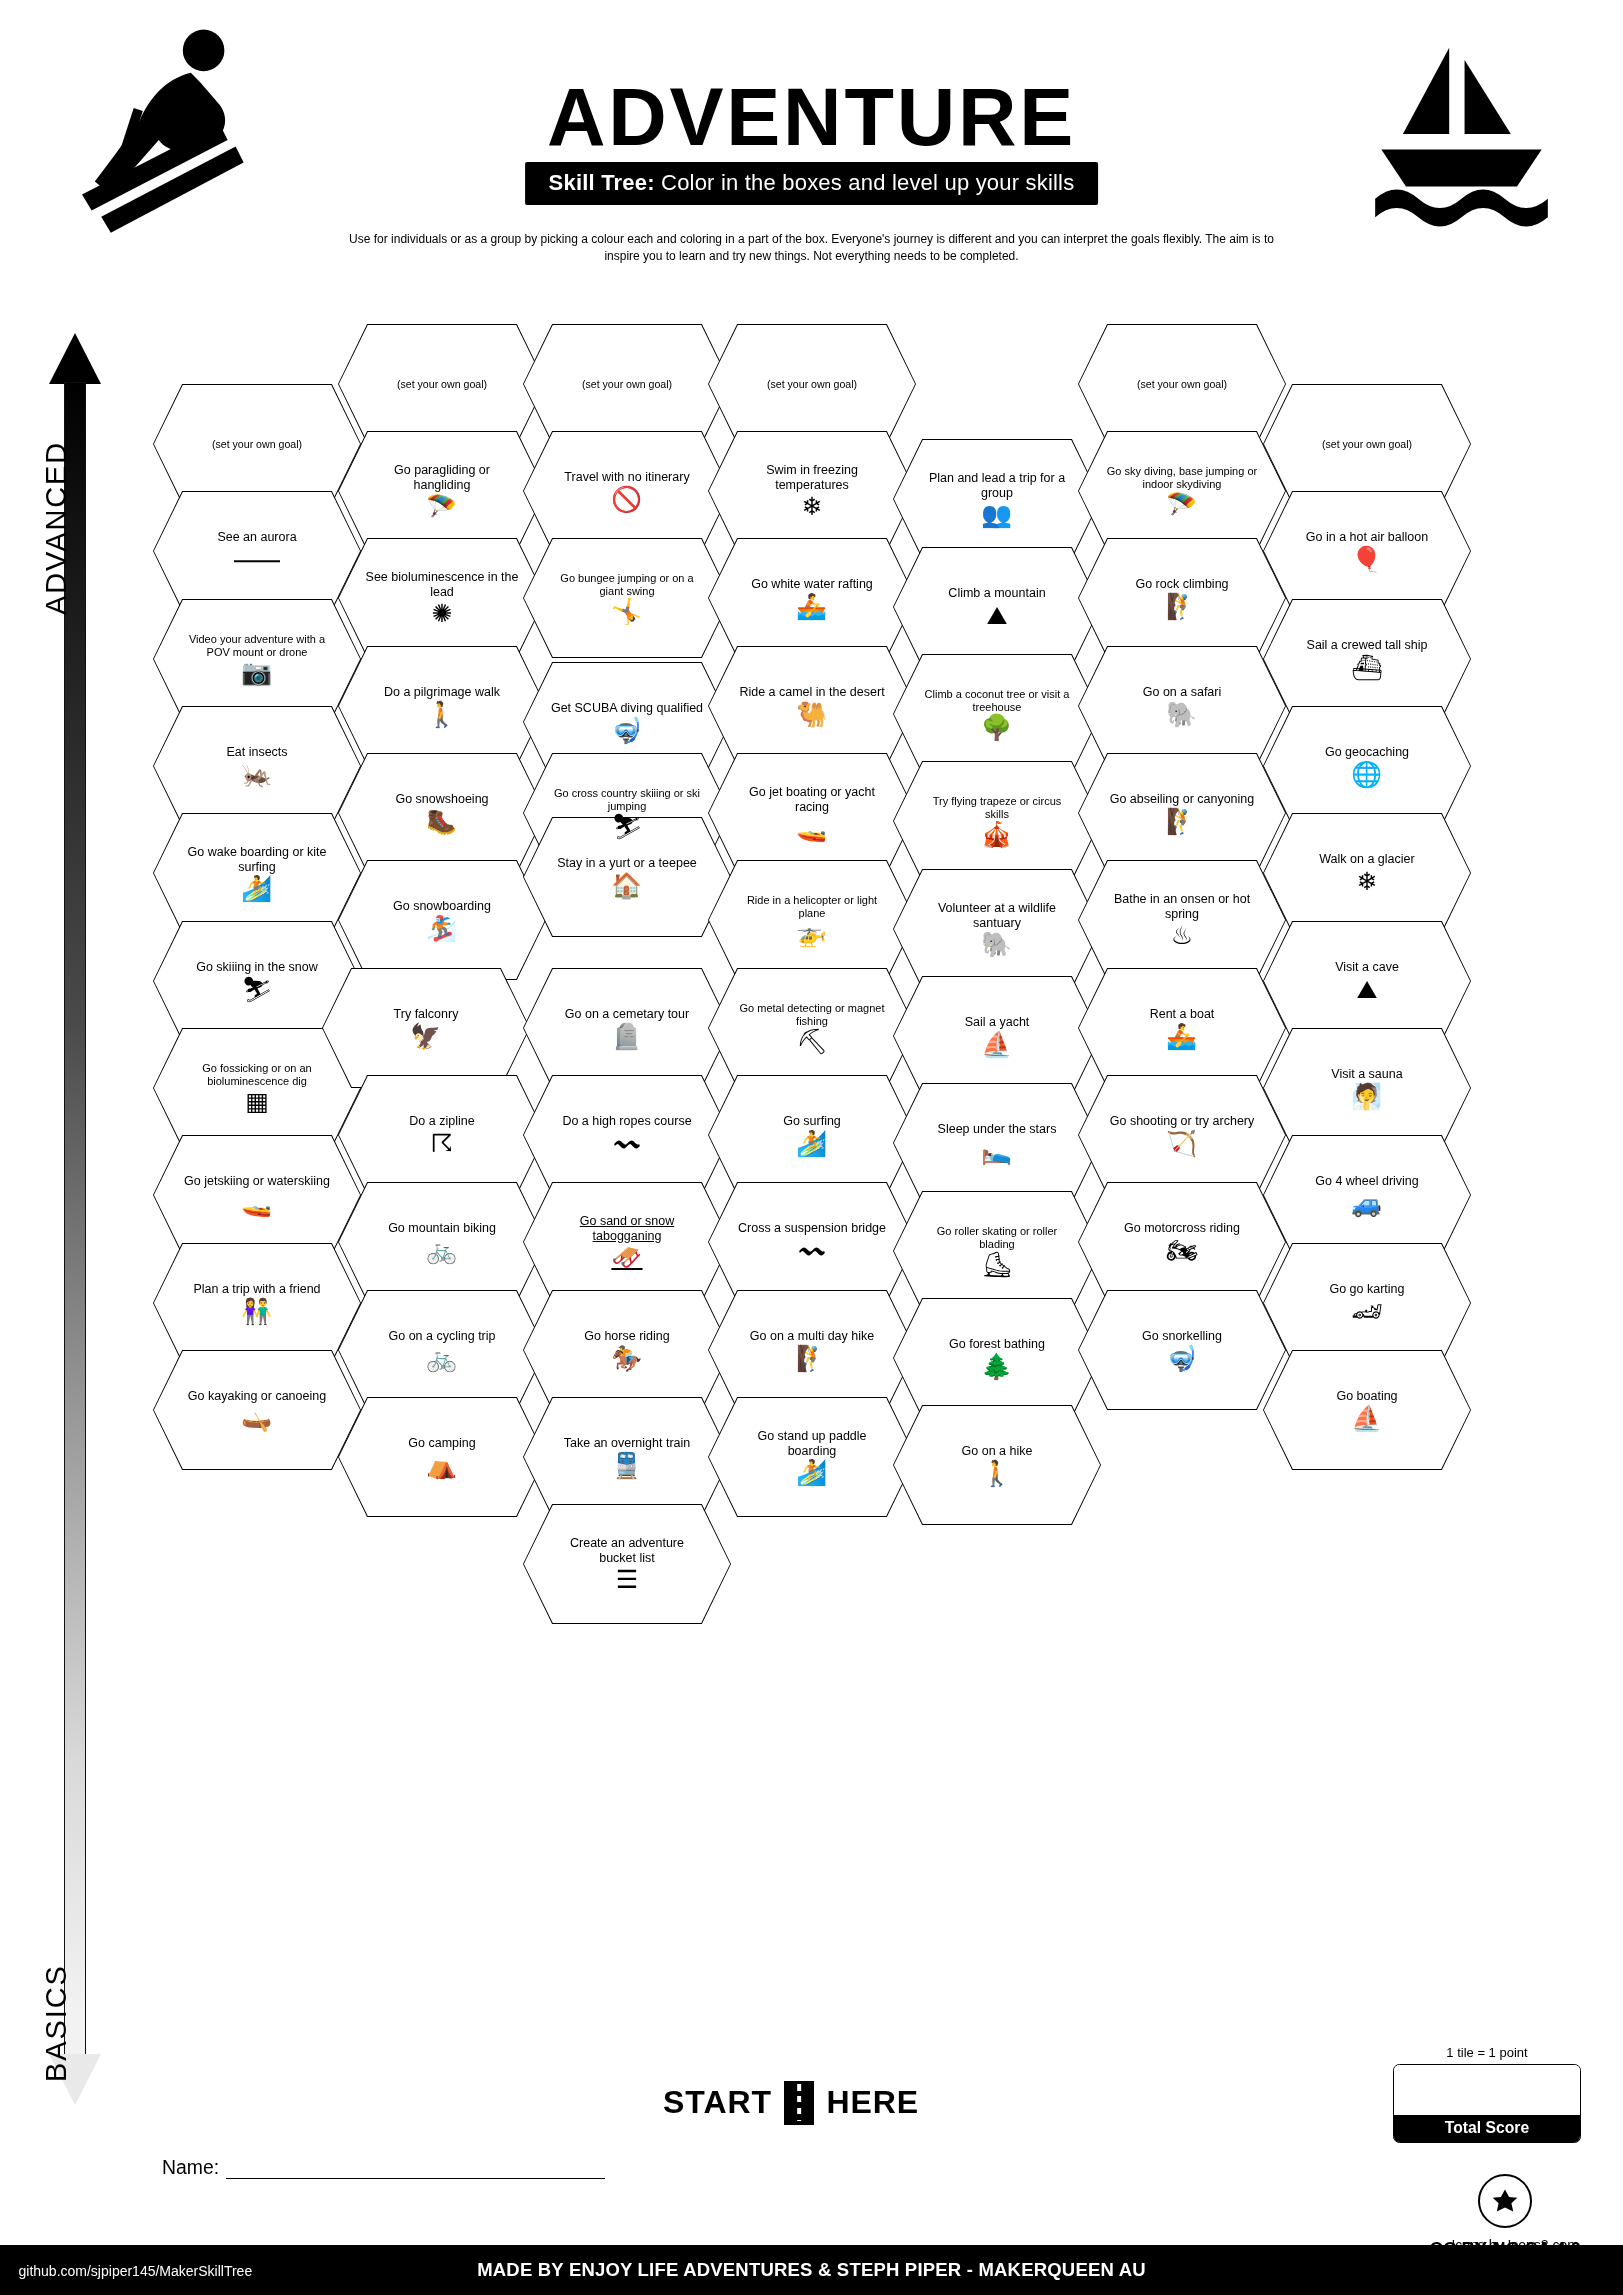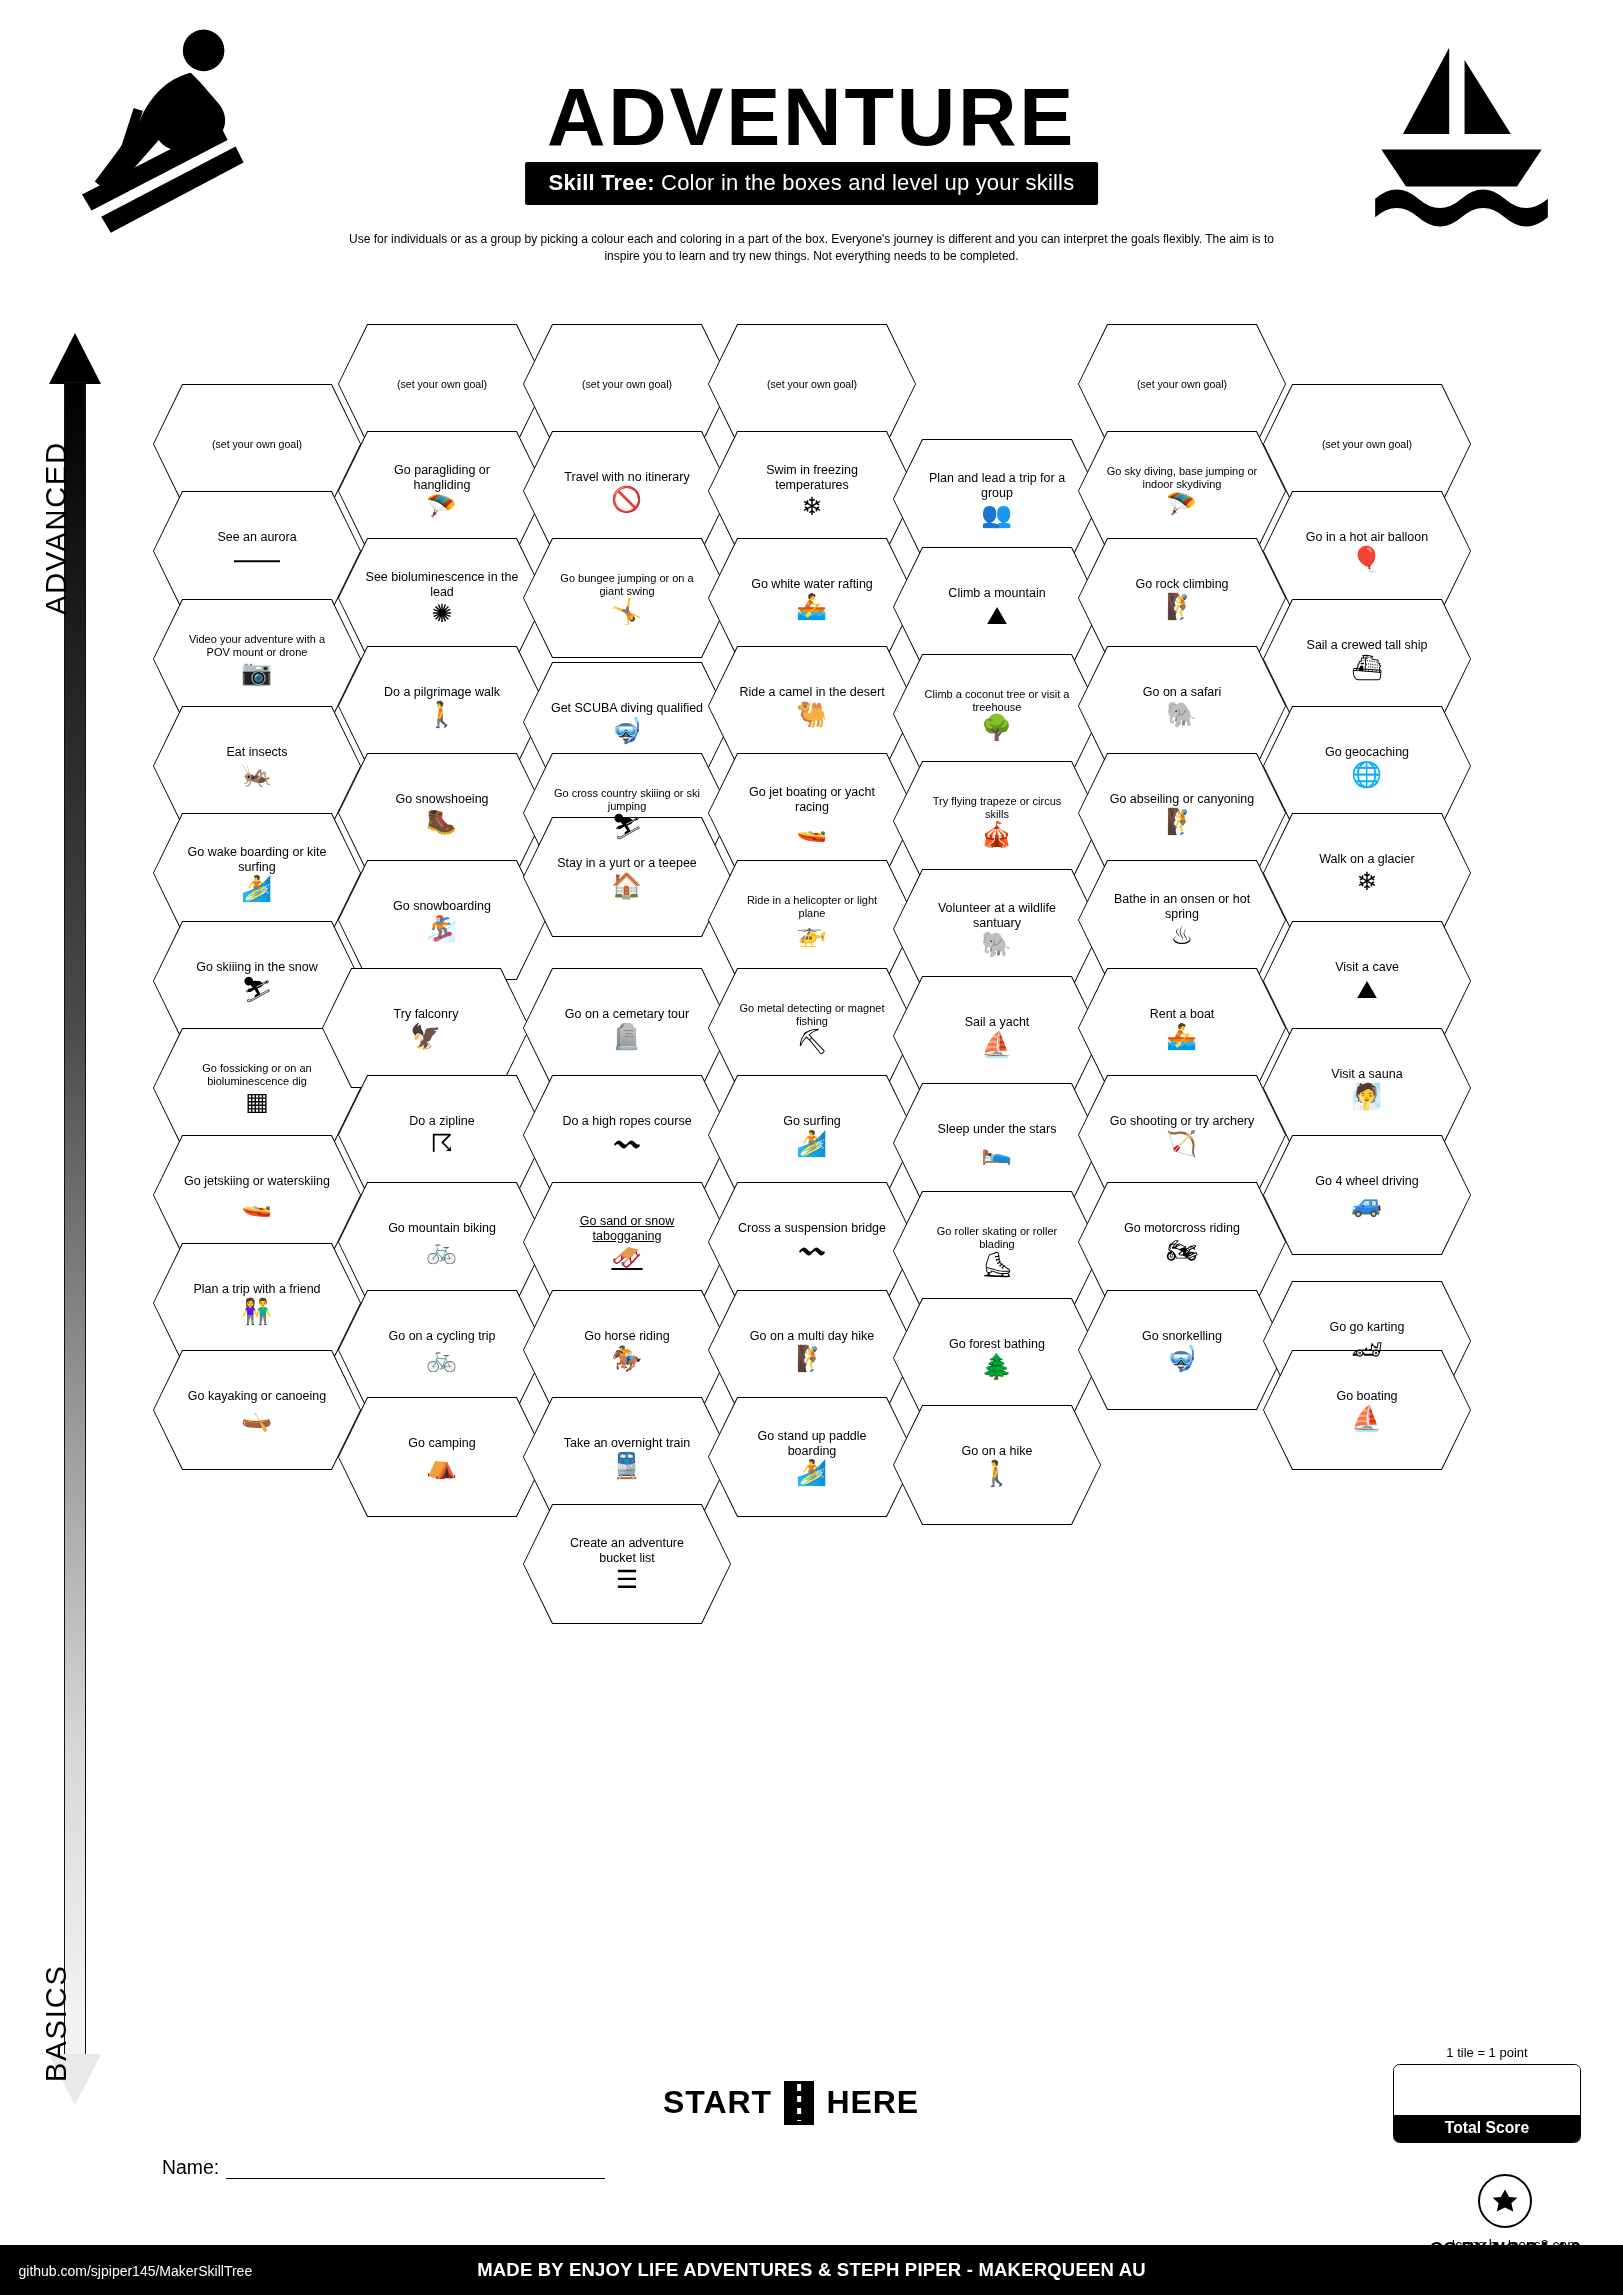--- a/index.html
+++ b/index.html
@@ -724,21 +724,21 @@
         </div>
       </div>
       <div class="hex" style="left: 1263px; top: 1135px;">
         <div class="shape"></div>
         <div class="inner"></div>
         <div class="content">
           <div class="label">Go 4 wheel driving</div>
           <div class="ico">🚙</div>
         </div>
       </div>
-      <div class="hex" style="left: 1263px; top: 1281px; justify-content: center;">
+      <div class="hex" style="left: 1263px; top: 1243px; justify-content: center;">
         <div class="shape"></div>
         <div class="inner"></div>
         <div class="content">
           <div class="label">Go go karting</div>
           <div class="ico">🏎</div>
         </div>
       </div>
       <div class="hex" style="left: 1263px; top: 1350px;">
         <div class="shape"></div>
         <div class="inner"></div>

